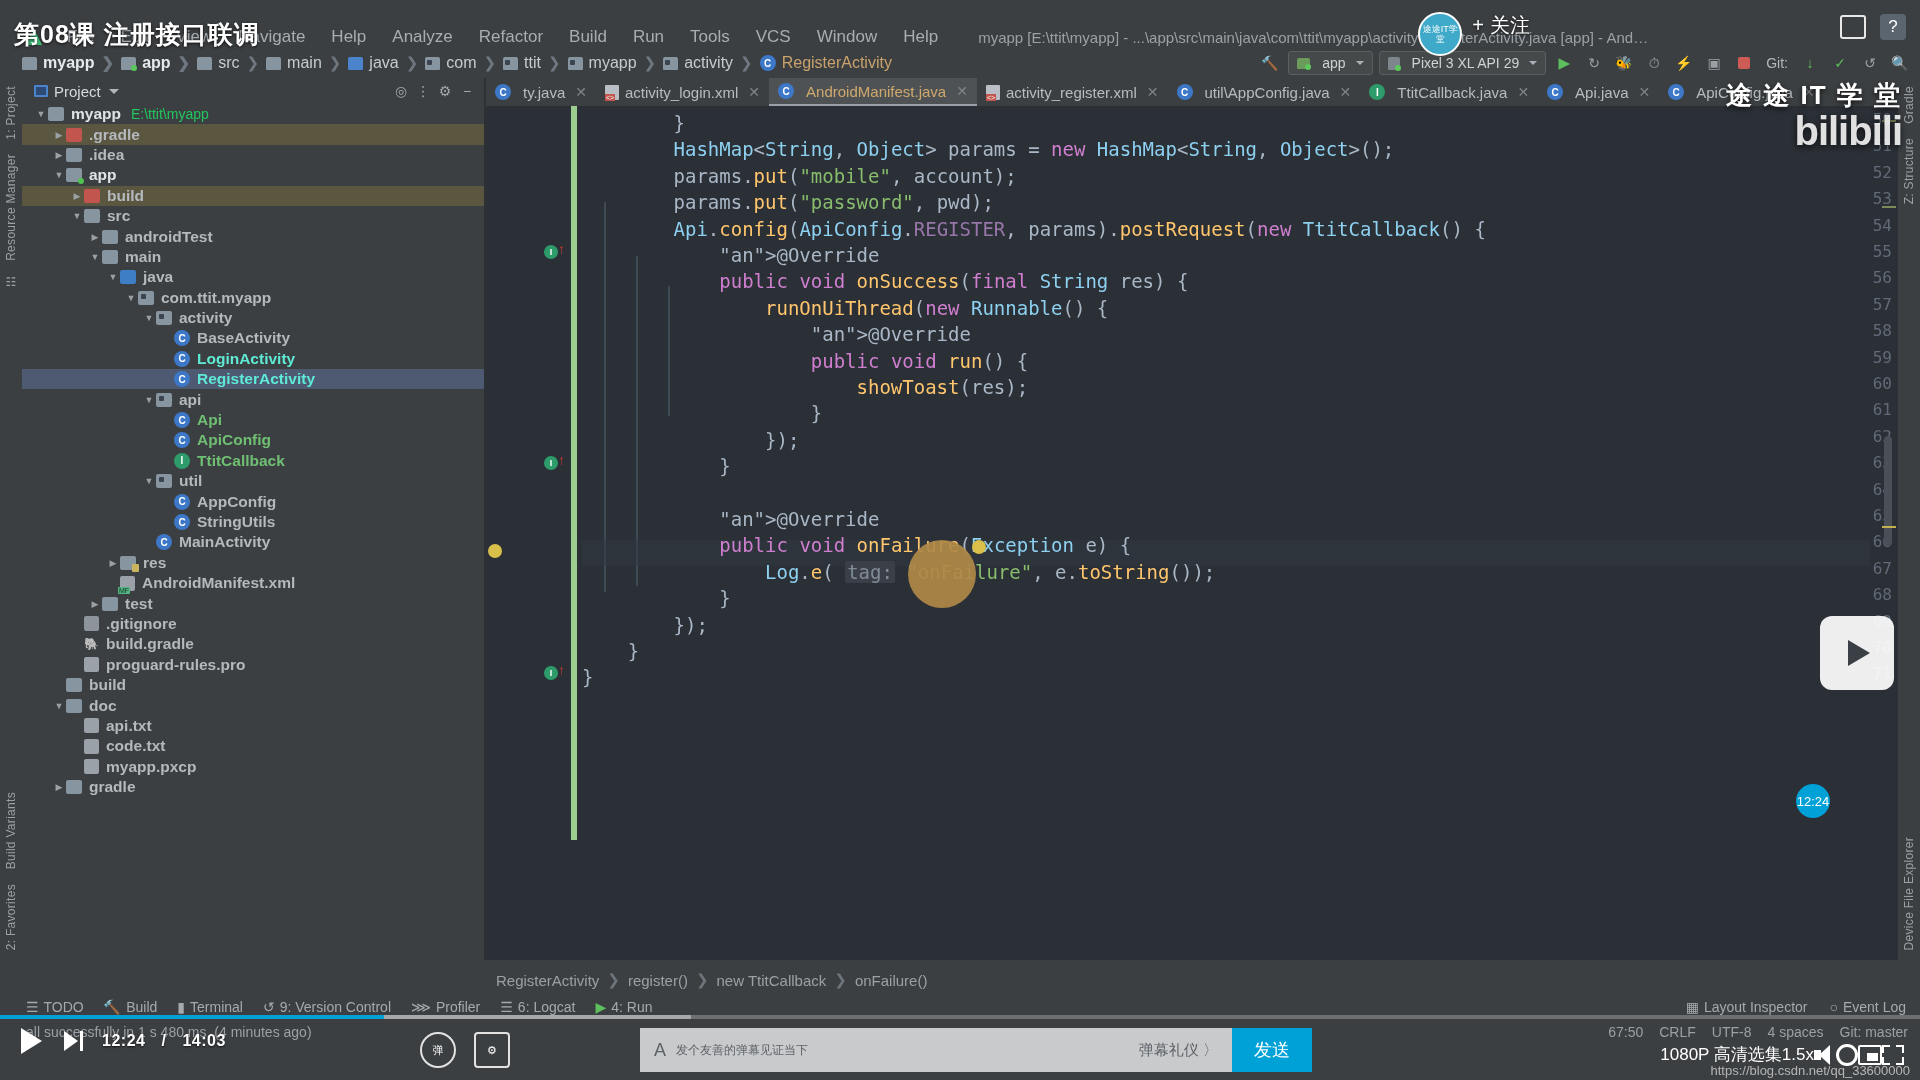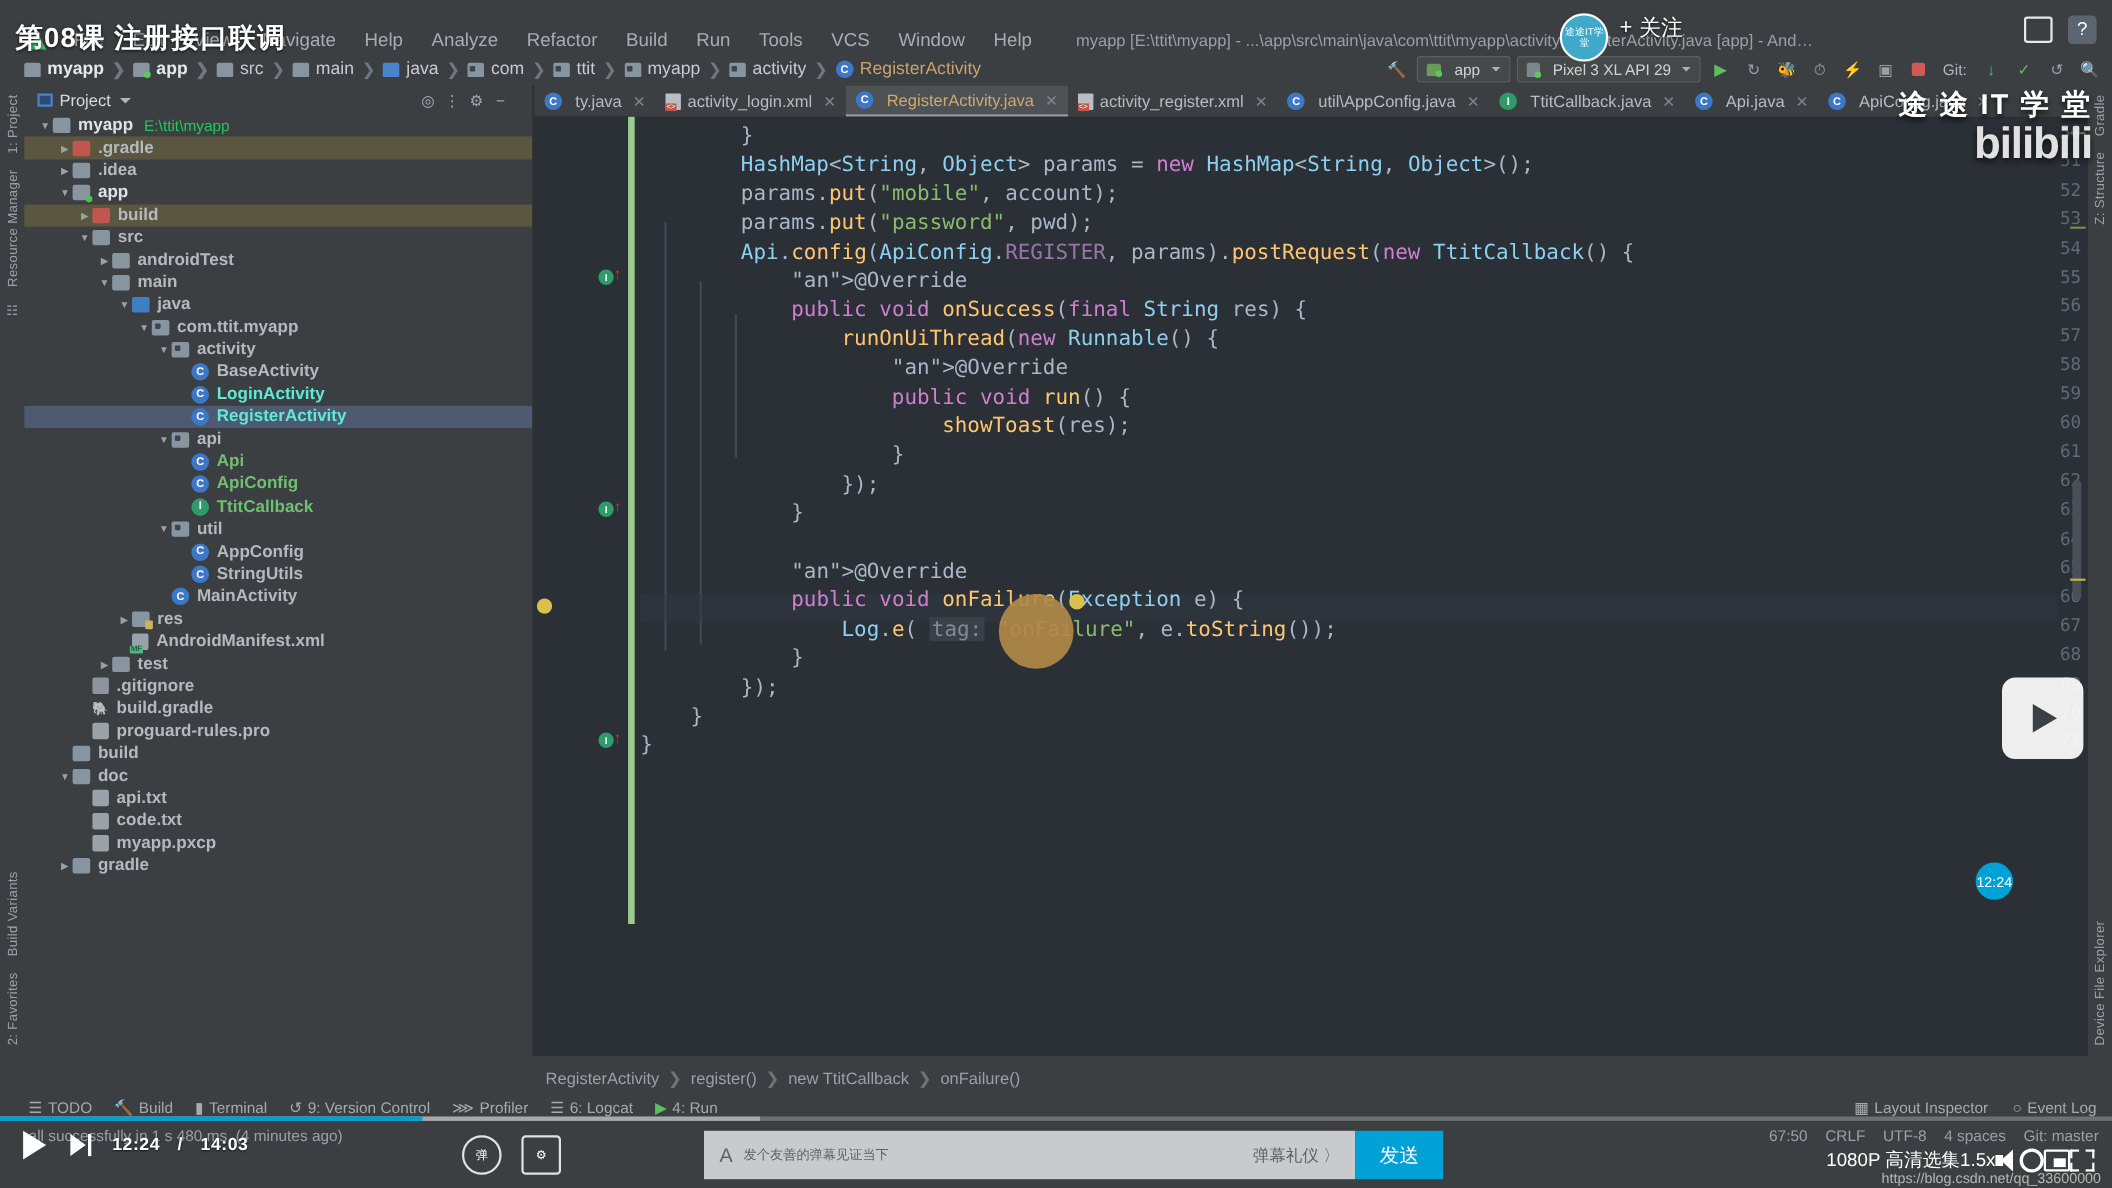--- a/index.html
+++ b/index.html
@@ -46,21 +46,21 @@
   .stopbtn { width:12px;height:12px;background:#cf5b56;border-radius:2px;}
 
   
   .vstrip { position:absolute; width:22px; background:#3c3f41; color:#9ba1a6; font-size:12px; }
   .vlabel { writing-mode:vertical-rl; transform:rotate(180deg); white-space:nowrap; letter-spacing:.3px;}
   .leftstrip { left:0; top:80px; bottom:130px; width:22px; display:flex; flex-direction:column; align-items:center; gap:14px; padding-top:6px;}
   .rightstrip{ right:0; top:80px; bottom:130px; width:22px; display:flex; flex-direction:column; align-items:center; gap:14px; padding-top:6px;}
 
   
   .project-panel { position:absolute; left:22px; top:78px; width:462px; bottom:120px; background:#3c3f41; }
-  .pp-head { height:26px; display:flex; align-items:center; padding:0 18px 0 12px; background:#3c3f41; }
+  .pp-head { height:26px; display:flex; align-items:center; padding:0 6px 0 12px; background:#3c3f41; }
   .pp-head .ttl { color:#d6dade; font-size:15px; margin-left:6px; }
   .pp-head .sq { width:14px;height:12px;border:2px solid #4b83cd; background:#2c4a73; border-radius:1px;}
   .pp-head .caret{ width:0;height:0;border-left:5px solid transparent;border-right:5px solid transparent;border-top:5px solid #b0b5ba;margin-left:8px;}
   .pp-head .spacer{flex:1;}
   .pp-ico { width:22px;height:20px;display:flex;align-items:center;justify-content:center;color:#a3a9ae;font-size:14px;}
   .tree { position:absolute; left:0; right:0; top:26px; bottom:0; overflow:hidden; font-size:15.5px; }
   .row { height:20.4px; display:flex; align-items:center; white-space:nowrap; color:#b4b9be; padding-left:4px;}
   .row.hl { background:#5b5640; }
   .row.sel { background:#4e5a72; }
   .arrow { width:14px; color:#9ba0a5; font-size:9px; display:inline-block; text-align:center; }
@@ -542,21 +542,21 @@
           <span>ty.java</span>
           <span class="x">✕</span>
         </div>
         <div class="tab">
           <span class="xmlic"></span>
           <span>activity_login.xml</span>
           <span class="x">✕</span>
         </div>
         <div class="tab active">
           <span class="cic">C</span>
-          <span>RegisterActivity.java</span>
+          <span>AndroidManifest.java</span>
           <span class="x">✕</span>
         </div>
         <div class="tab">
           <span class="xmlic"></span>
           <span>activity_register.xml</span>
           <span class="x">✕</span>
         </div>
         <div class="tab">
           <span class="cic">C</span>
           <span>util\AppConfig.java</span>

